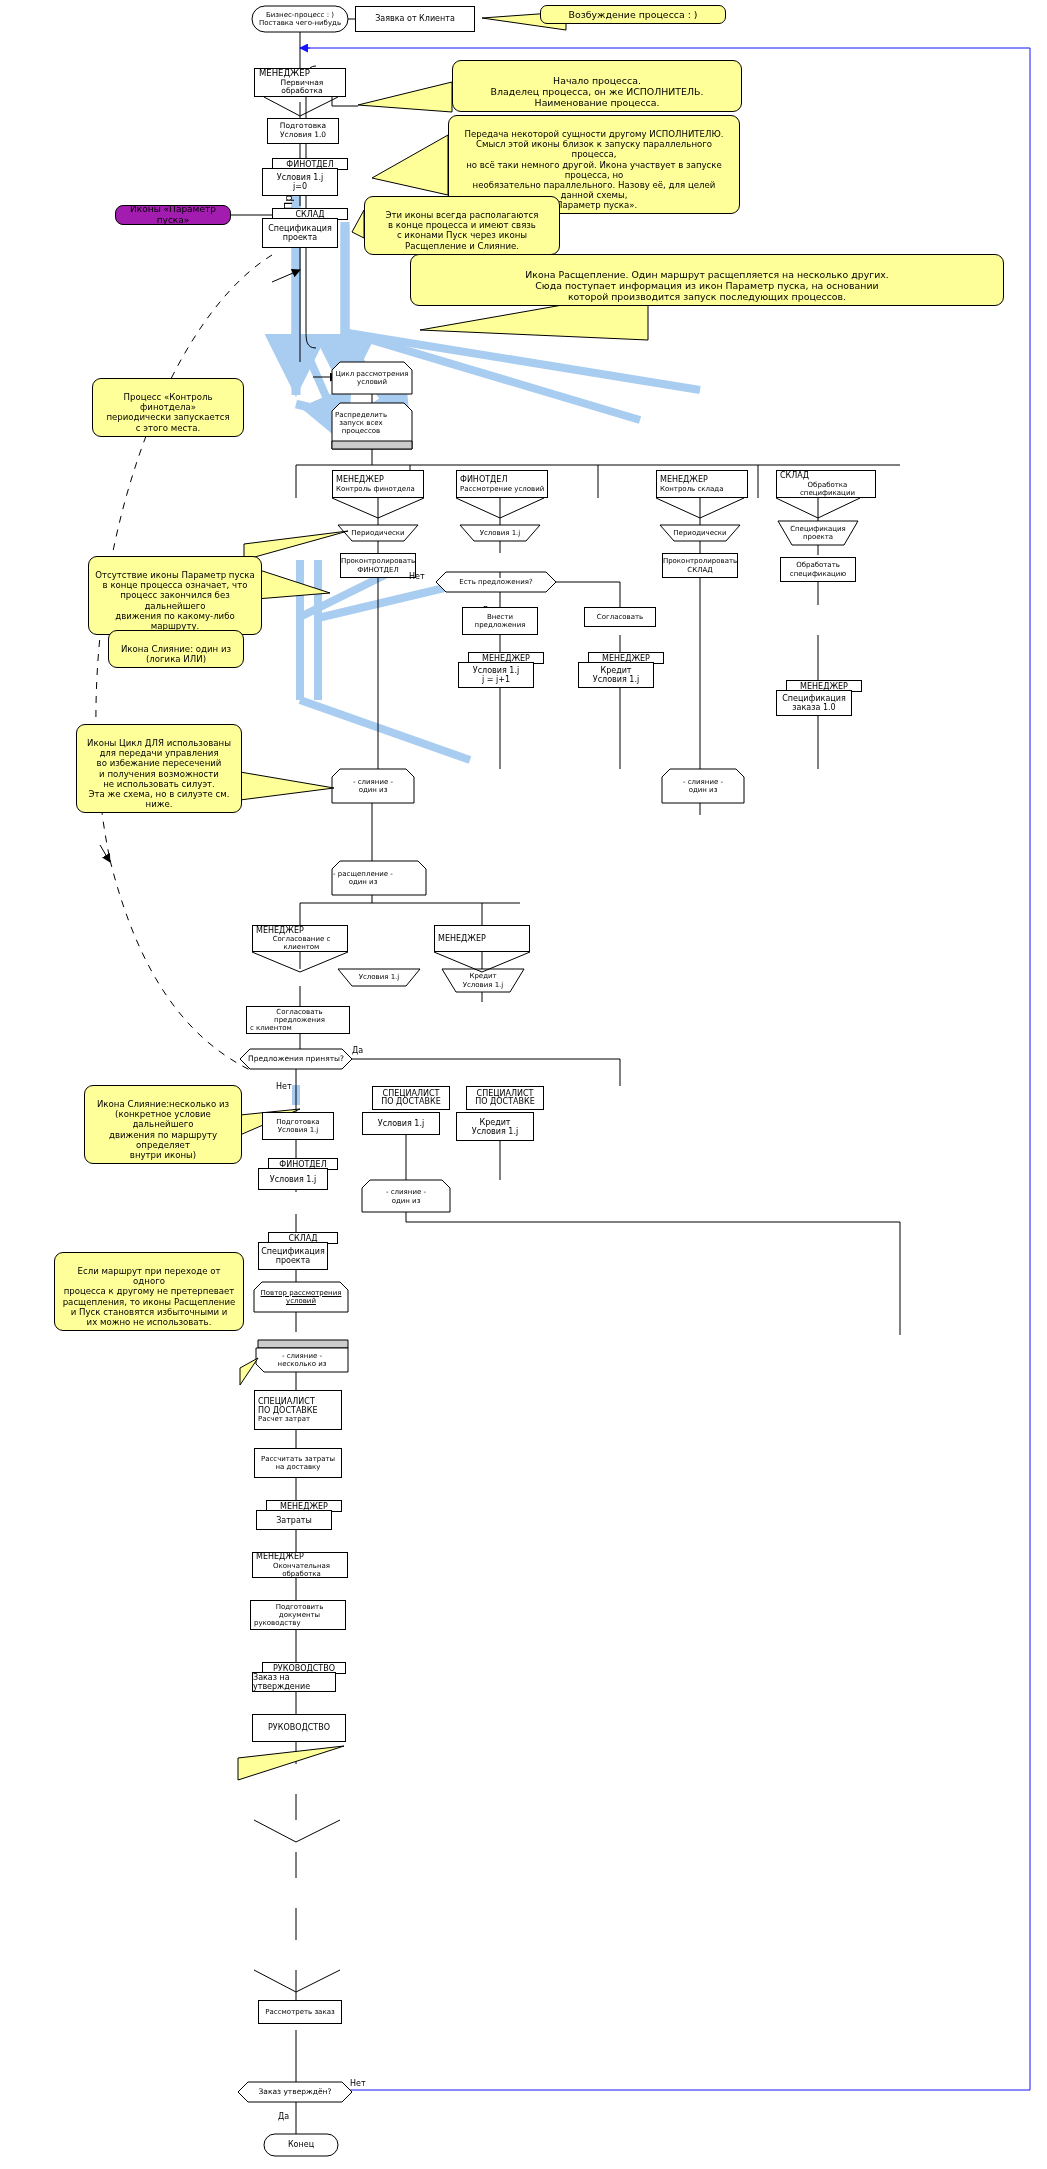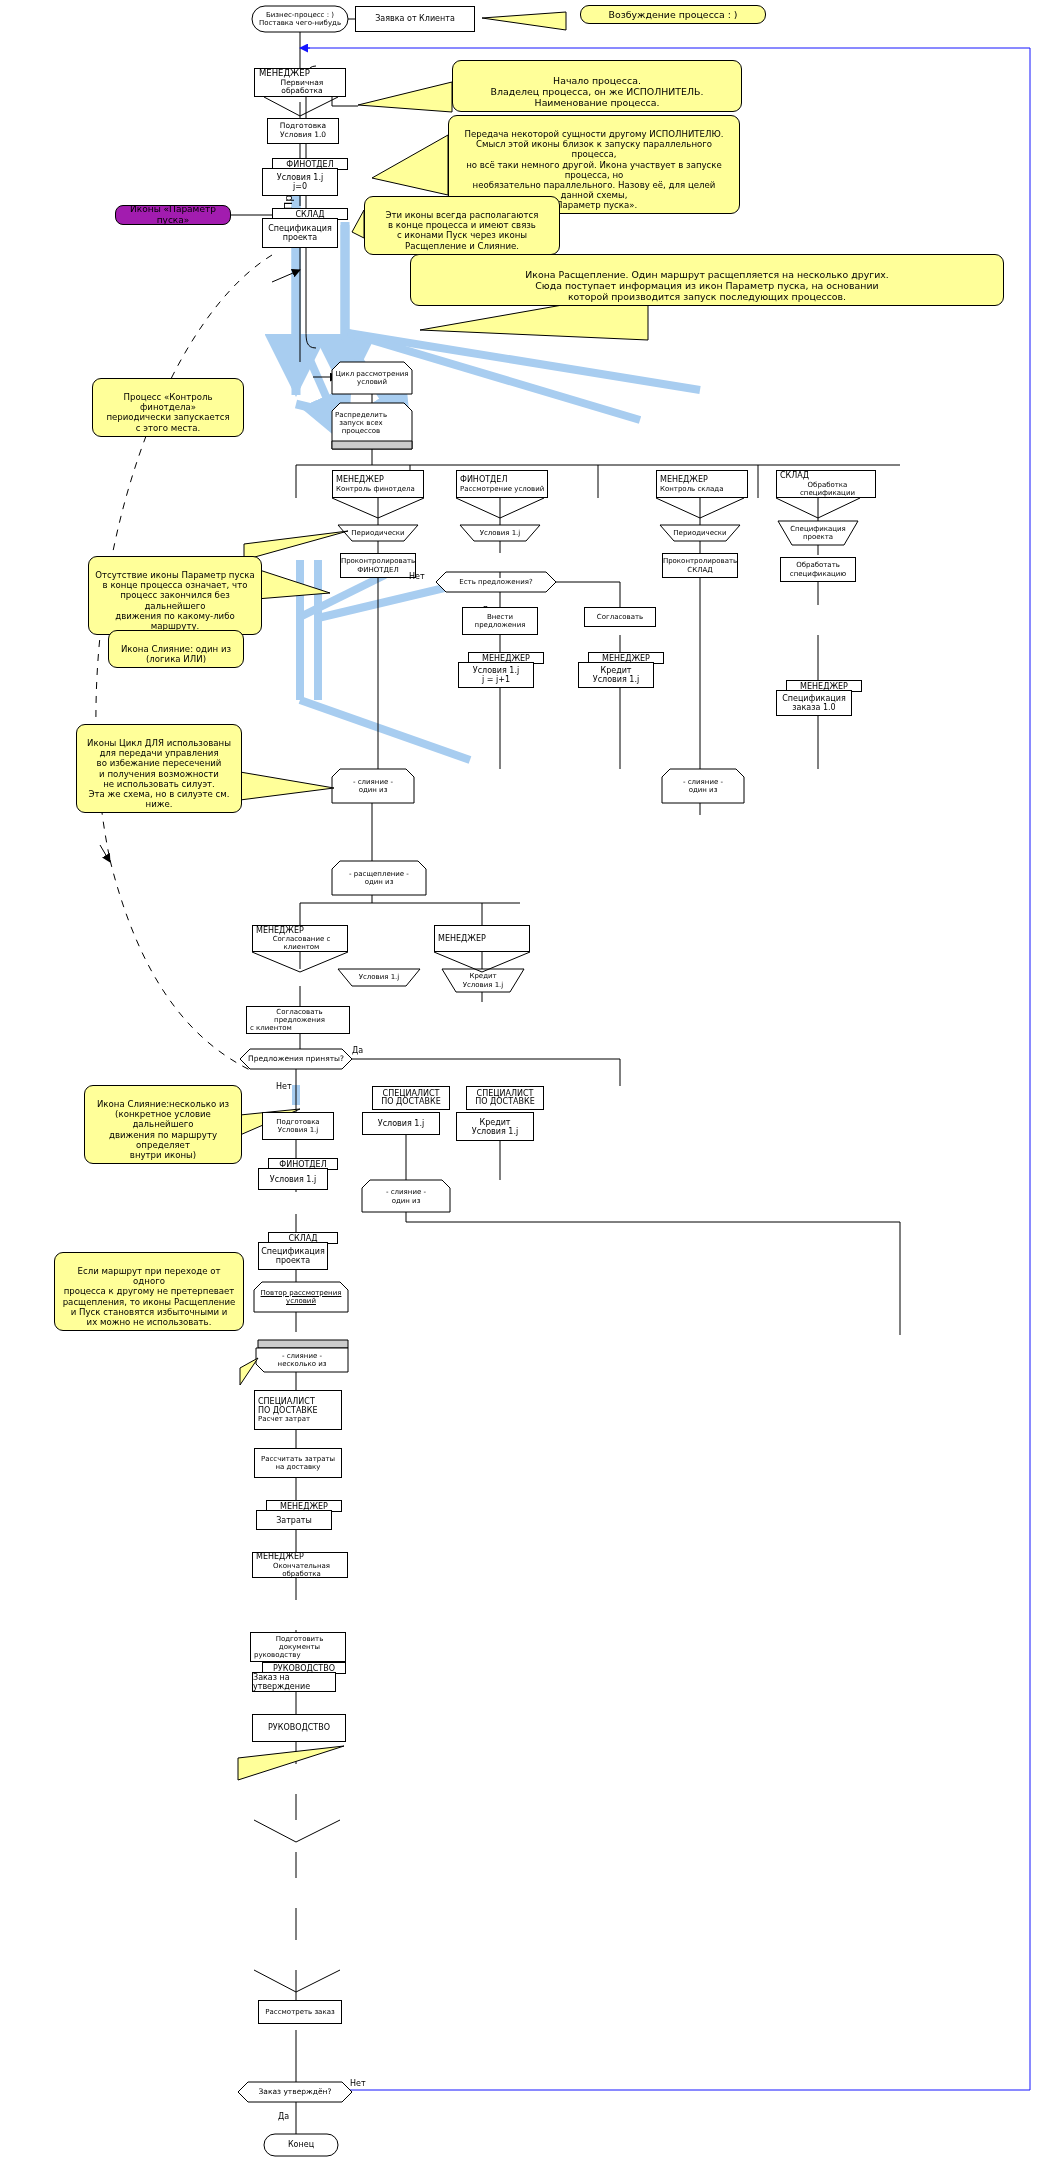--- a/index.html
+++ b/index.html
@@ -411,21 +411,21 @@
   </div>
 
   <div class="node t7" style="left:332px;top:770px;width:82px;height:32px;">
     <span>- слияние -</span>
     <span>один из</span>
     </div>
   <div class="node t7" style="left:662px;top:770px;width:82px;height:32px;">
     <span>- слияние -</span>
     <span>один из</span>
     </div>
-  <div class="node t7" style="left:332px;top:862px;width:94px;height:32px;">
+  <div class="node t7" style="left:316px;top:862px;width:94px;height:32px;">
     <span>- расщепление -</span>
     <span>один из</span>
     </div>
 
   <div class="node rect" style="left:252px;top:925px;width:96px;height:27px;">
     <span class="t8" style="align-self:flex-start;padding-left:3px;">МЕНЕДЖЕР</span>
     <span class="t7" style="align-self:flex-start;padding-left:3px;">Согласование с клиентом</span>
     </div>
   <div class="node rect" style="left:434px;top:925px;width:96px;height:27px;">
     <span class="t8" style="align-self:flex-start;padding-left:3px;">МЕНЕДЖЕР</span>
@@ -524,21 +524,21 @@
     <div class="bd t7">
       <span>Затраты</span>
       </div>
     </div>
 
   <div class="node rect" style="left:252px;top:1552px;width:96px;height:26px;">
     <span class="t8" style="align-self:flex-start;padding-left:3px;">МЕНЕДЖЕР</span>
     <span class="t7" style="align-self:flex-start;padding-left:3px;">Окончательная обработка</span>
     </div>
 
-  <div class="node rect t7" style="left:250px;top:1600px;width:96px;height:30px;margin-top:32px;">
+  <div class="node rect t7" style="left:250px;top:1600px;width:96px;height:30px;">
     <span style="align-self:flex-start;padding-left:3px;">Подготовить документы</span>
     <span style="align-self:flex-start;padding-left:3px;">руководству</span>
     </div>
 
   <div class="rolebox" style="left:252px;top:1662px;width:94px;height:30px;">
     <div class="hd">РУКОВОДСТВО</div>
     <div class="bd t7">
       <span>Заказ на утверждение</span>
       </div>
     </div>
@@ -556,21 +556,21 @@
     </div>
   <div class="txt t8" style="left:350px;top:2079px;">
     <span>Нет</span></div>
   <div class="txt t8" style="left:278px;top:2112px;">
     <span>Да</span></div>
 
   <div class="node t8" style="left:264px;top:2134px;width:74px;height:22px;">
     <span>Конец</span>
     </div>
 
-  <div class="callout big" style="left:580px;top:5px;width:186px;">
+  <div class="callout big" style="left:540px;top:5px;width:186px;border-radius:7px;">
     <span>Возбуждение процесса : )</span></div>
 
   <div class="callout big" style="left:452px;top:60px;width:290px;white-space:pre-line;">
     <span>Начало процесса.
 Владелец процесса, он же ИСПОЛНИТЕЛЬ.
 Наименование процесса.</span></div>
 
   <div class="callout" style="left:448px;top:115px;width:292px;white-space:pre-line;">
     <span>Передача некоторой сущности другому ИСПОЛНИТЕЛЮ.
 Смысл этой иконы близок к запуску параллельного процесса,

